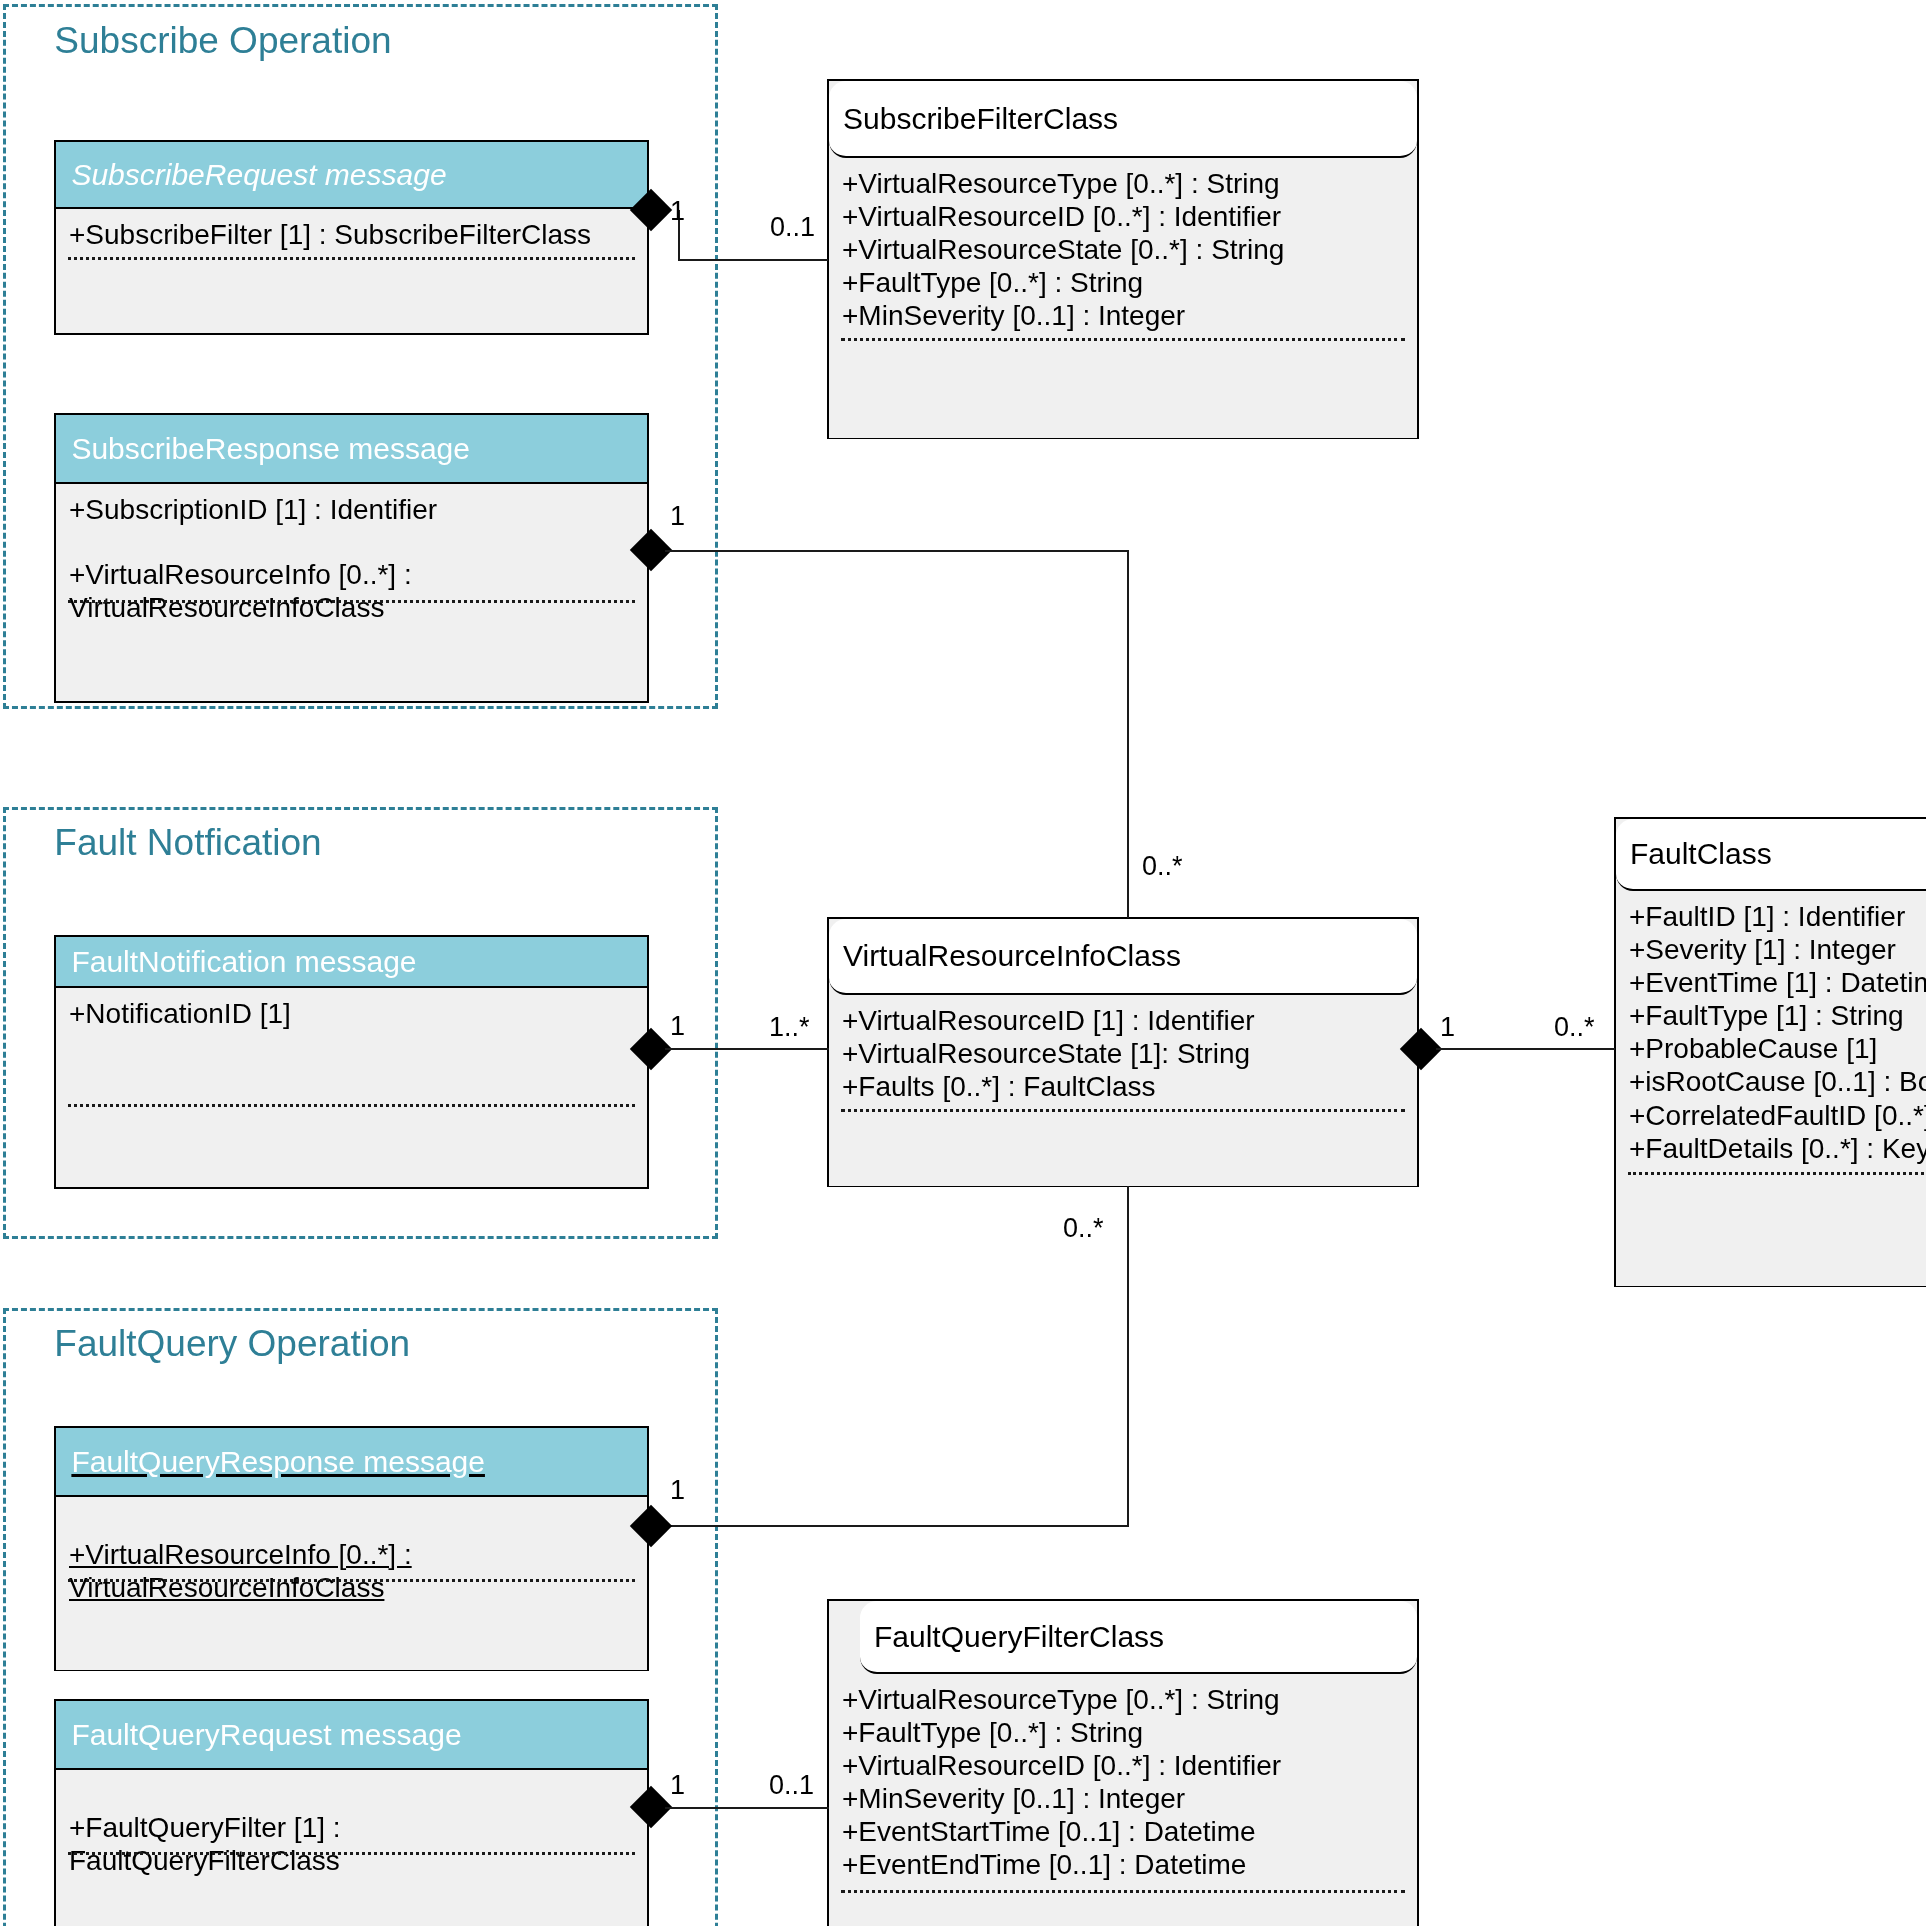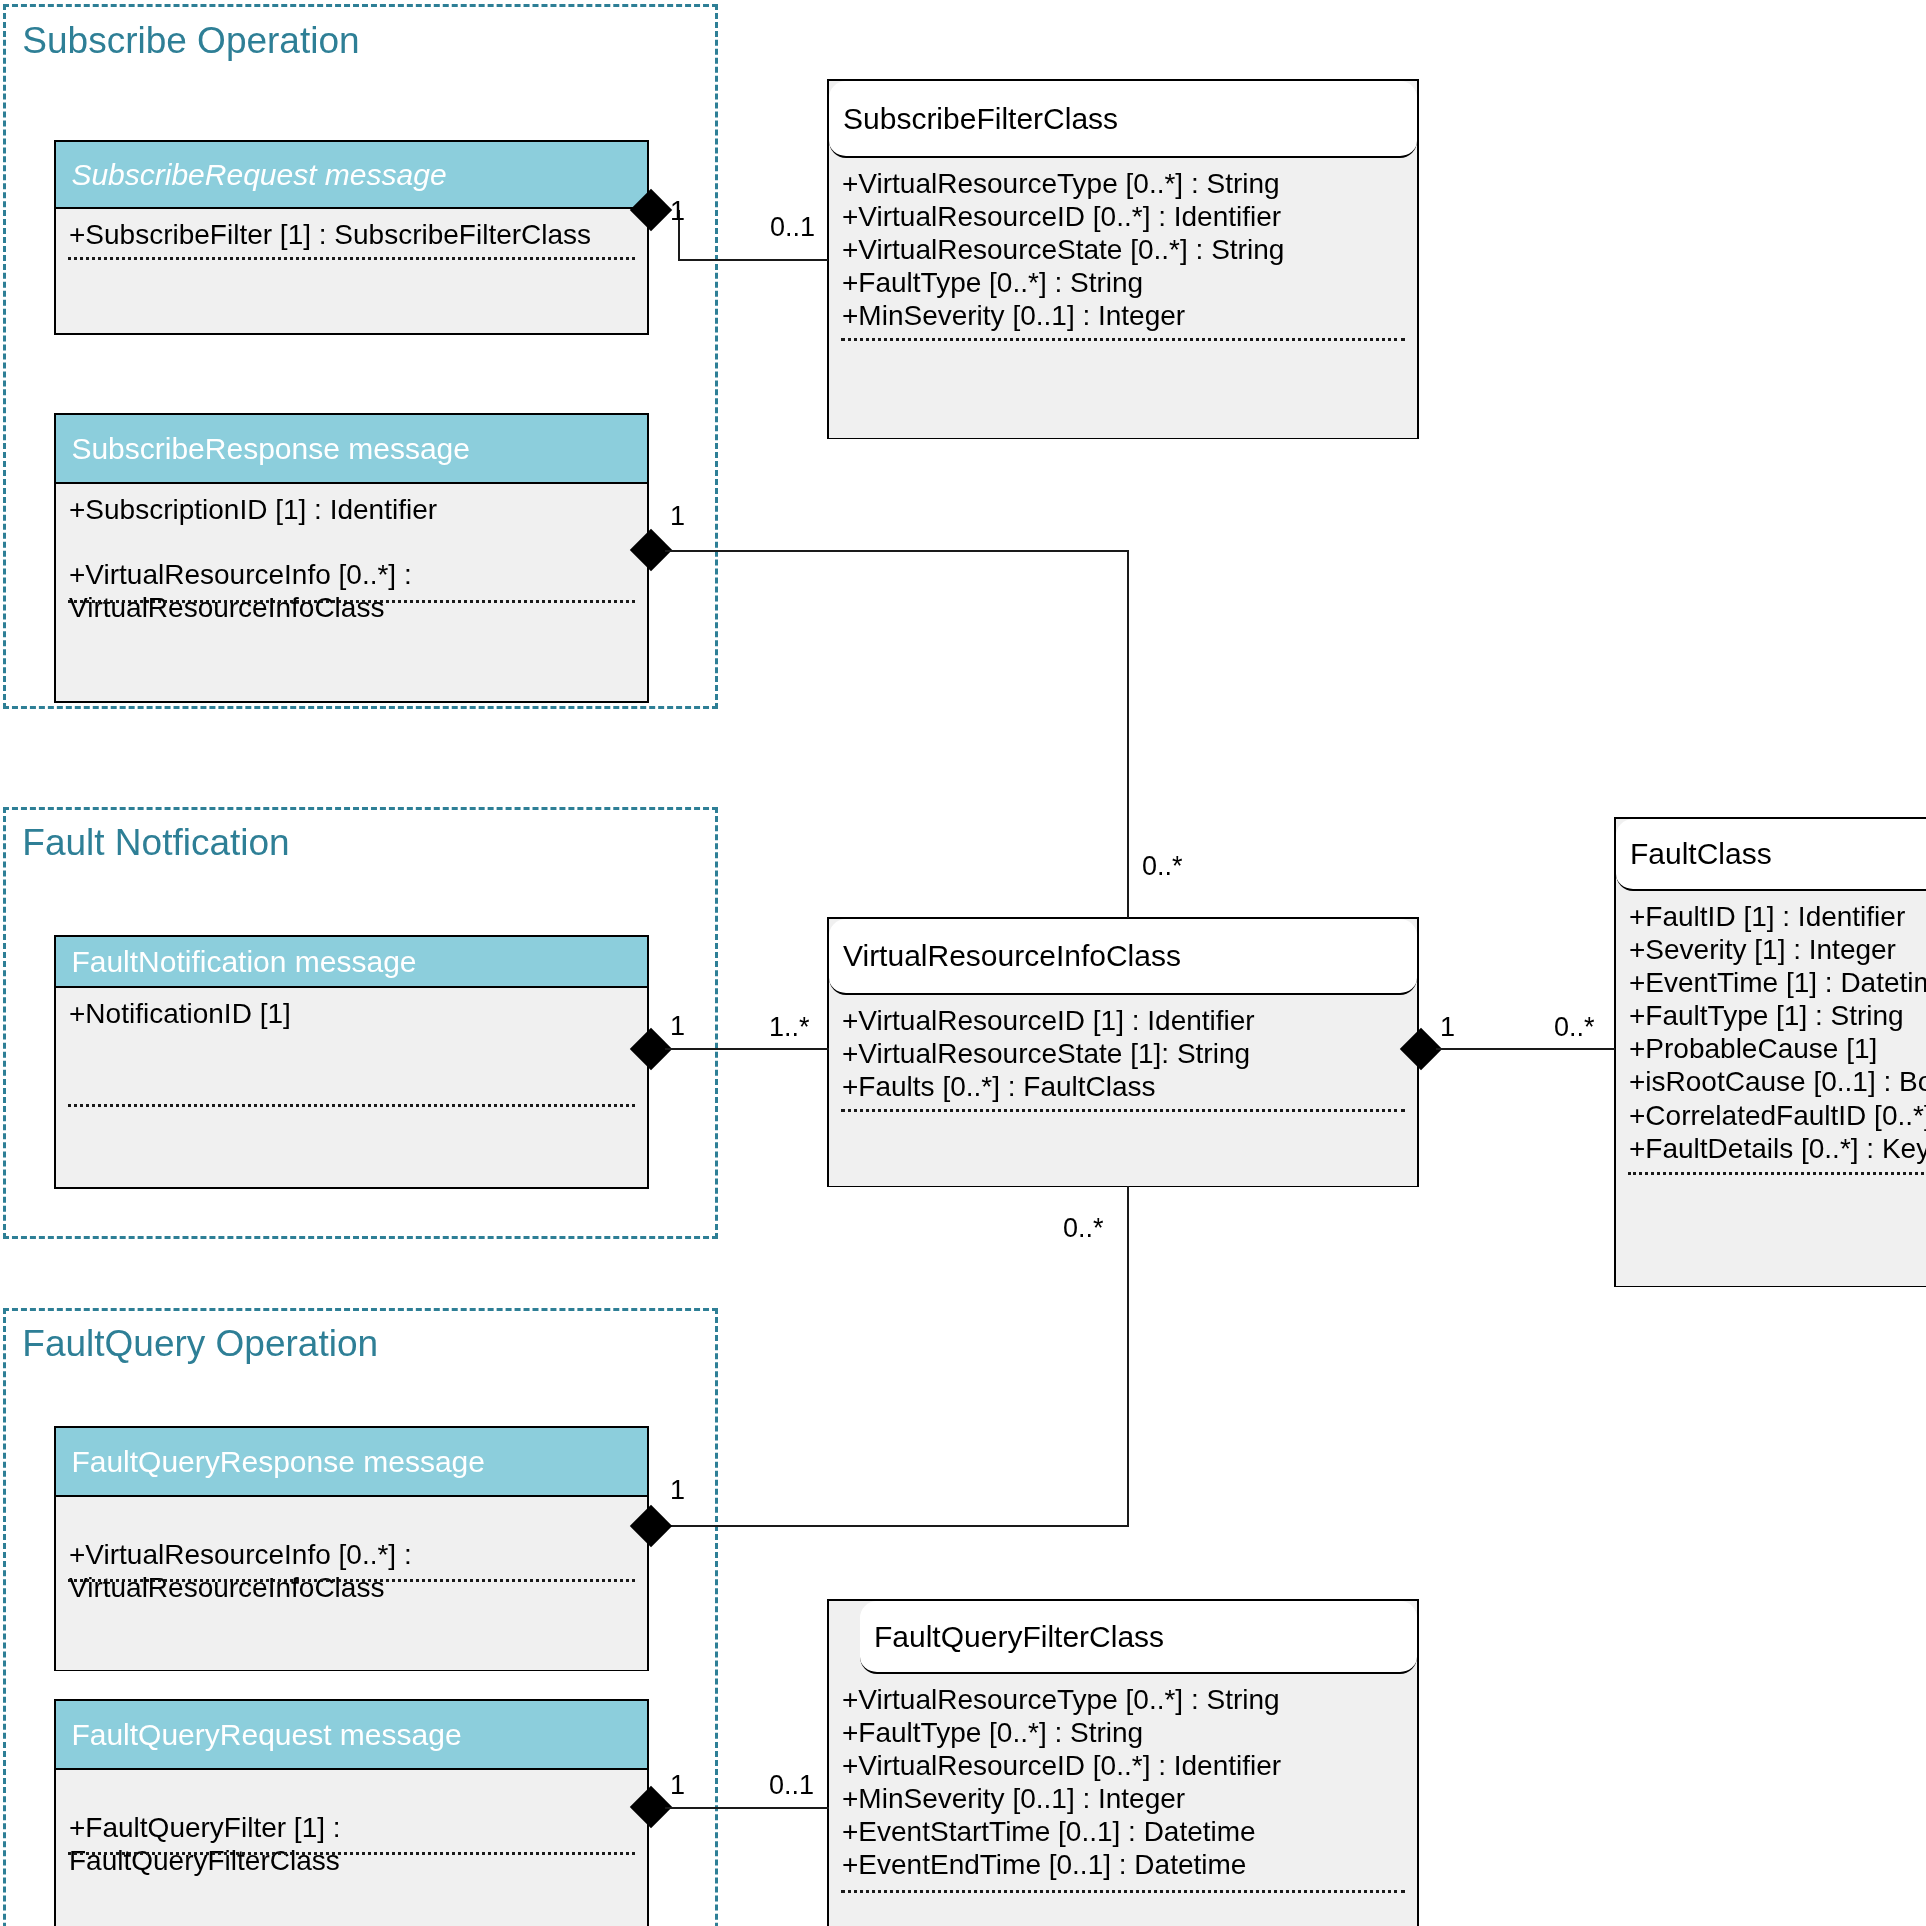--- a/index.html
+++ b/index.html
@@ -1,21 +1,21 @@
 <!DOCTYPE html>
 <html style="font-size:6.2px"><head>
 <meta charset="utf-8">
 <style>
   html,body{margin:0;padding:0;background:#ffffff;}
   body{font-family:"Liberation Sans",sans-serif;color:#000;}
   #canvas{position:relative;width:2208px;height:2022px;background:#fff;overflow:hidden;}
 
   
   .group{position:absolute;border:3.5px dashed #2E7F96;box-sizing:border-box;background:transparent;}
-  .group-title{position:absolute;color:#2E7F96;font-size:37px;line-height:1;white-space:nowrap;}
+  .group-title{position:absolute;color:#2E7F96;font-size:37px;line-height:1;white-space:nowrap;margin-left:32px;}
 
   
   .uml{position:absolute;box-sizing:border-box;border:2.7px solid #000;background:#F0F0F0;}
   .uml .hdr{box-sizing:border-box;display:flex;align-items:center;border-bottom:2.7px solid #000;}
   .uml .hdr-txt{font-size:30px;line-height:1.05;white-space:nowrap;}
   .uml.msg .hdr{background:#8CCEDC;}
   .uml.msg .hdr-txt{color:#ffffff;padding-left:15.4px;}
   .uml.cls .hdr{background:#ffffff;border-radius:17px;}
   .uml.cls .hdr-txt{color:#000000;padding-left:14px;}
   .uml .body{position:relative;box-sizing:border-box;background:#F0F0F0;padding:8.5px 13px 0 13px;}
@@ -133,21 +133,21 @@
   <div class="mult" style="left:769px;top:1014px;">1..*</div>
 
   <div class="dia" style="left:1406px;top:1034px;"></div>
   <div class="ln h" style="left:1436px;top:1048px;width:179px;"></div>
   <div class="mult" style="left:1440px;top:1014px;">1</div>
   <div class="mult" style="left:1554px;top:1014px;">0..*</div>
 
   <div class="group" style="left:3.1px;top:1308px;width:715px;height:693px;"></div>
   <div class="group-title" style="left:22.3px;top:1325px;">FaultQuery Operation</div>
 
-  <div class="uml msg" style="left:54px;top:1426px;width:595px;height:245px;">
+  <div class="uml msg" style="left:54px;top:1426px;width:595px;height:245px;text-decoration:underline;">
     <div class="hdr" style="height:69px;">
       <div class="hdr-txt">FaultQueryResponse message</div>
     </div>
     <div class="body" style="height:173px;">
       <div class="attr wrap" style="width:532px;">+VirtualResourceInfo [0..*] : VirtualResourceInfoClass</div>
       <div class="sep" style="top:82px;"></div>
     </div>
   </div>
 
   <div class="uml msg" style="left:54px;top:1699px;width:595px;height:250px;">

